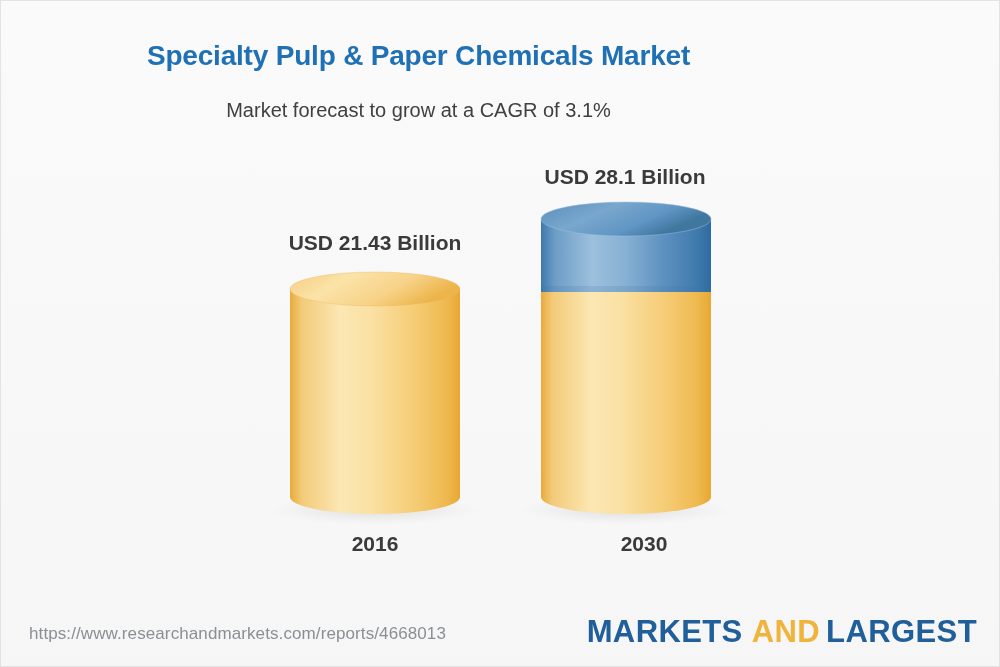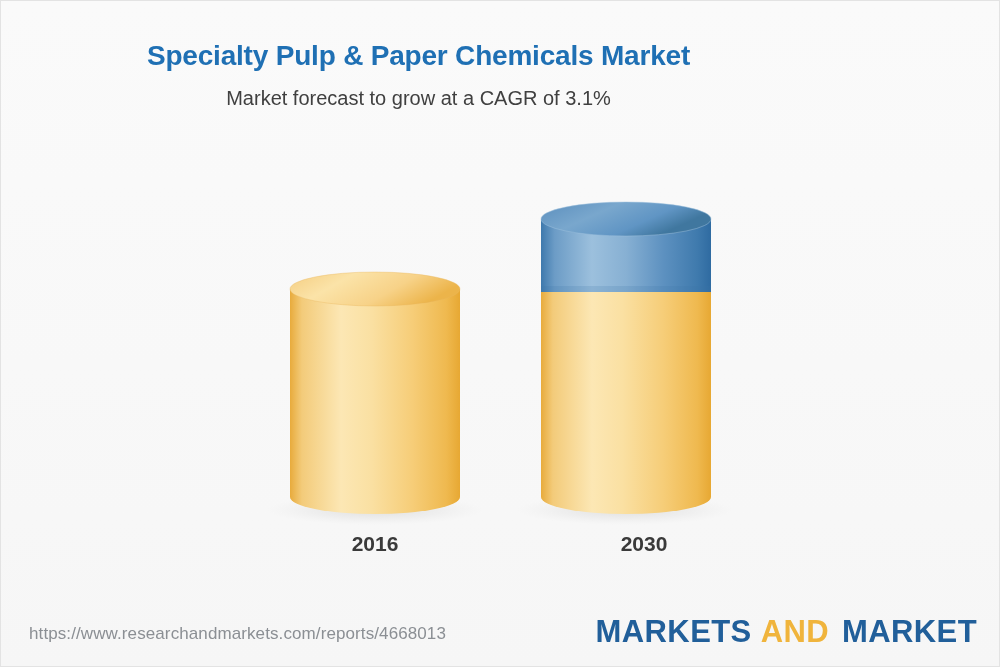--- a/index.html
+++ b/index.html
@@ -37,21 +37,21 @@
     color: #1f70b4;
     letter-spacing: -0.2px;
     line-height: 34px;
     margin: 0;
   }
   .chart-subtitle {
     font-size: 20px;
     font-weight: normal;
     color: #404040;
     line-height: 30px;
-    margin: 10px 0 0 0;
+    margin: 22px 0 0 0;
   }
 
   
   .plot {
     position: absolute;
     left: 0;
     top: 0;
     width: 1000px;
     height: 667px;
     pointer-events: none;
@@ -198,24 +198,26 @@
 
         <rect x="540" y="218" width="170" height="73" fill="url(#gradBlueBody)"></rect>
 
         <rect x="540" y="285" width="170" height="6" fill="#3b73a6" fill-opacity="0.18"></rect>
 
         <ellipse cx="625" cy="218" rx="85" ry="17" fill="url(#gradBlueTop)"></ellipse>
         <ellipse cx="625" cy="218" rx="85" ry="17" fill="none" stroke="#9dc0dd" stroke-width="0.9" stroke-opacity="0.55"></ellipse>
       </g>
     </svg>
 
+    <div class="value-label v1">USD 21.43 Billion</div>
+    <div class="value-label v2">USD 28.1 Billion</div>
 
     <div class="cat-label c1">2016</div>
     <div class="cat-label c2">2030</div>
   </div>
 
   <div class="footer-url">https://www.researchandmarkets.com/reports/4668013</div>
 
   <div class="logo">
-    <div class="logo-main"><span>MARKETS</span><span class="and" style="margin:0 13px 0 9px;">AND</span><span>MARKET</span></div>
+    <div class="logo-main"><span>MARKETS</span><span class="and" style="margin:0 6px 0 9px;">AND</span><span>LARGEST</span></div>
   </div>
 
 </div>
 
 </body></html>

